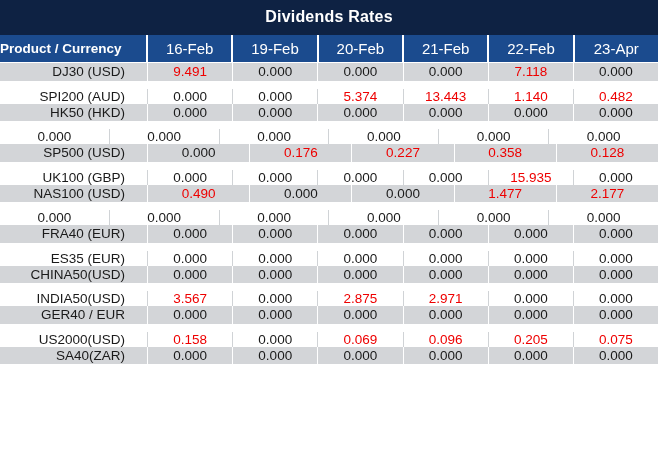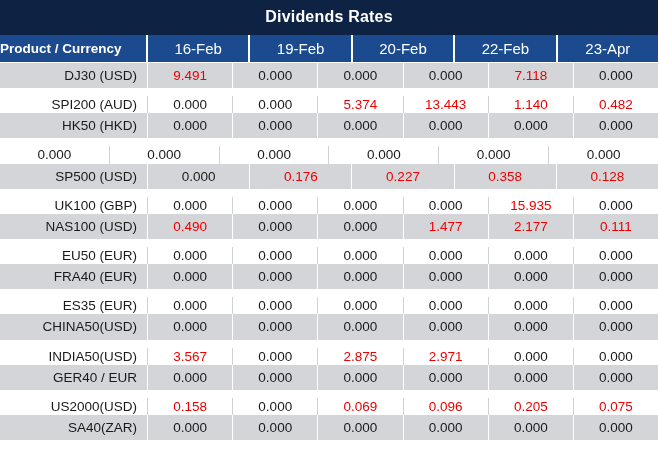--- a/index.html
+++ b/index.html
@@ -12,21 +12,21 @@
     --header-text:#ffffff;
   }
   *{box-sizing:border-box;}
   html,body{margin:0;padding:0;}
   body{
     width:658px;height:452px;
     font-family:"Liberation Sans", sans-serif;
     background:#ffffff;
   }
   .wrap{
-    width:658px;height:440px;
+    width:658px;height:364px;
     display:flex;flex-direction:column;
     overflow:hidden;
   }
   .title-bar{
     height:33px;flex:0 0 33px;
     background:var(--title-bar);
     color:var(--header-text);
     font-size:16px;font-weight:bold;
     display:flex;align-items:center;justify-content:center;
     letter-spacing:0.2px;
@@ -69,34 +69,35 @@
     font-size:13.5px;
     color:var(--value-black);
     flex:1 1 0;
   }
   .row.gray .cell{border-right:1px solid #ffffff;}
   .row.white .cell{border-right:1px solid #d0d3d6;margin-top:8px;}
   .row .cell:last-child{border-right:none;}
   .cell.product{
     flex:0 0 148px;
     justify-content:flex-end;
-    padding-right:10px;
+    padding-right:22px;
   }
   .cell.red{color:var(--value-red);}
 </style>
 </head>
 <body>
 
 <div class="wrap">
   <div class="title-bar">Dividends Rates</div>
   <div class="header-row">
       <div class="hcell first">Product / Currency</div>
       <div class="hcell">16-Feb</div>
       <div class="hcell">19-Feb</div>
       <div class="hcell">20-Feb</div>
+      <div class="hcell">21-Feb</div>
       <div class="hcell">22-Feb</div>
       <div class="hcell">23-Apr</div>
     </div>
   <div class="body">
       <div class="row gray">
         <div class="cell product">DJ30 (USD)</div>
         <div class="cell value red">9.491</div>
         <div class="cell value">0.000</div>
         <div class="cell value">0.000</div>
         <div class="cell value">0.000</div>
@@ -146,24 +147,22 @@
         <div class="cell value red">15.935</div>
         <div class="cell value">0.000</div>
       </div>
       <div class="row gray">
         <div class="cell product">NAS100 (USD)</div>
         <div class="cell value red">0.490</div>
         <div class="cell value">0.000</div>
         <div class="cell value">0.000</div>
         <div class="cell value red">1.477</div>
         <div class="cell value red">2.177</div>
-        <div class="cell value red">0.111</div>
-      </div>
-      <div class="row white">
-        <div class="cell product">EU50 (EUR)</div>
+      </div>
+      <div class="row white">
         <div class="cell value">0.000</div>
         <div class="cell value">0.000</div>
         <div class="cell value">0.000</div>
         <div class="cell value">0.000</div>
         <div class="cell value">0.000</div>
         <div class="cell value">0.000</div>
       </div>
       <div class="row gray">
         <div class="cell product">FRA40 (EUR)</div>
         <div class="cell value">0.000</div>

